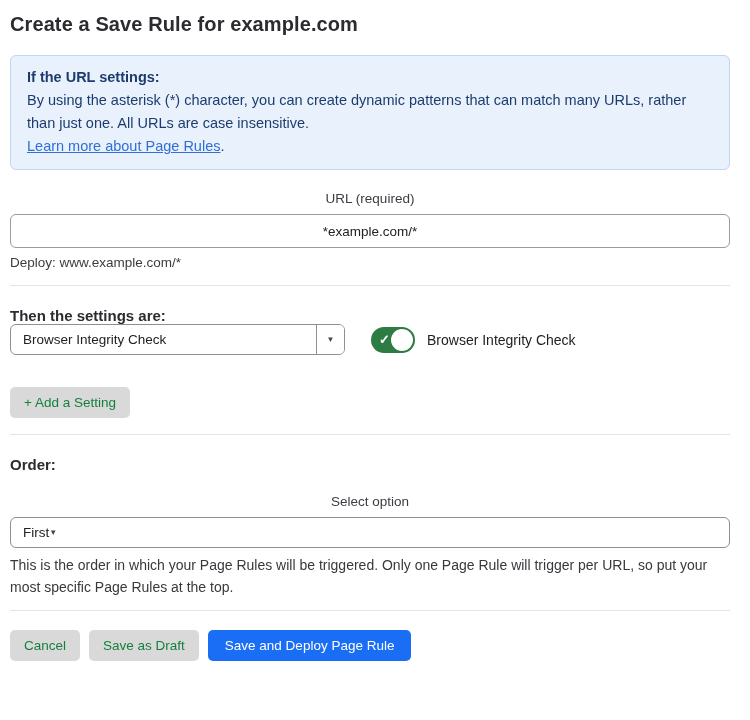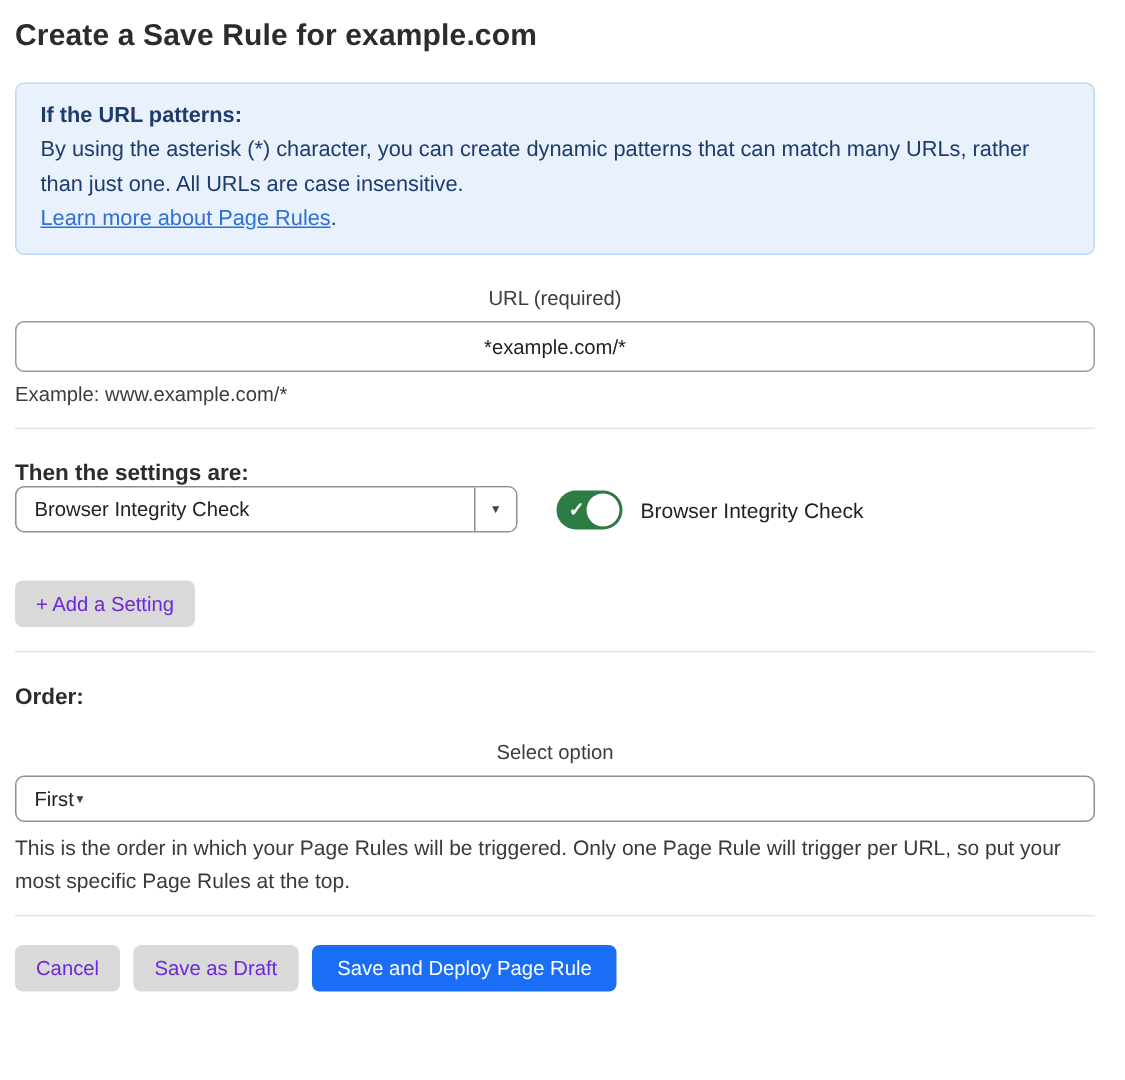--- a/index.html
+++ b/index.html
@@ -160,21 +160,21 @@
   .btn {
     display: inline-block;
     border: none;
     border-radius: 5px;
     font-size: 13.5px;
     font-family: "Liberation Sans", sans-serif;
     padding: 0 14px;
     height: 31px;
     line-height: 31px;
     cursor: pointer;
-    color: #6d28d9;
+    color: #15803d;
     background: #d9d9d9;
   }
   .btn-add { margin-top: 32px; }
   .btn-primary {
     background: #1a6ef5;
     color: #ffffff;
     padding: 0 17px;
   }
 
   .select-box {
@@ -207,28 +207,28 @@
   }
 </style>
 </head>
 <body>
 
 <div class="container">
 
   <h1 class="page-title">Create a Save Rule for example.com</h1>
 
   <div class="info-box">
-    <div class="info-heading">If the URL patterns:</div>
+    <div class="info-heading">If the URL settings:</div>
     <div class="info-body">By using the asterisk (*) character, you can create dynamic patterns that can match many URLs, rather than just one. All URLs are case insensitive.</div>
     <div><a>Learn more about Page Rules</a><span>.</span></div>
   </div>
 
   <div class="field-label">URL (required)</div>
   <input class="text-input" type="text" value="*example.com/*" style="">
-  <div class="helper-text">Example: www.example.com/*</div>
+  <div class="helper-text">Deploy: www.example.com/*</div>
 
   <hr class="divider divider-1">
 
   <div class="section-heading">Then the settings are:</div>
 
 
   <div class="settings-row">
     <div class="dropdown">
       <div class="dd-value">Browser Integrity Check</div>
       <div class="dd-arrow-cell">

